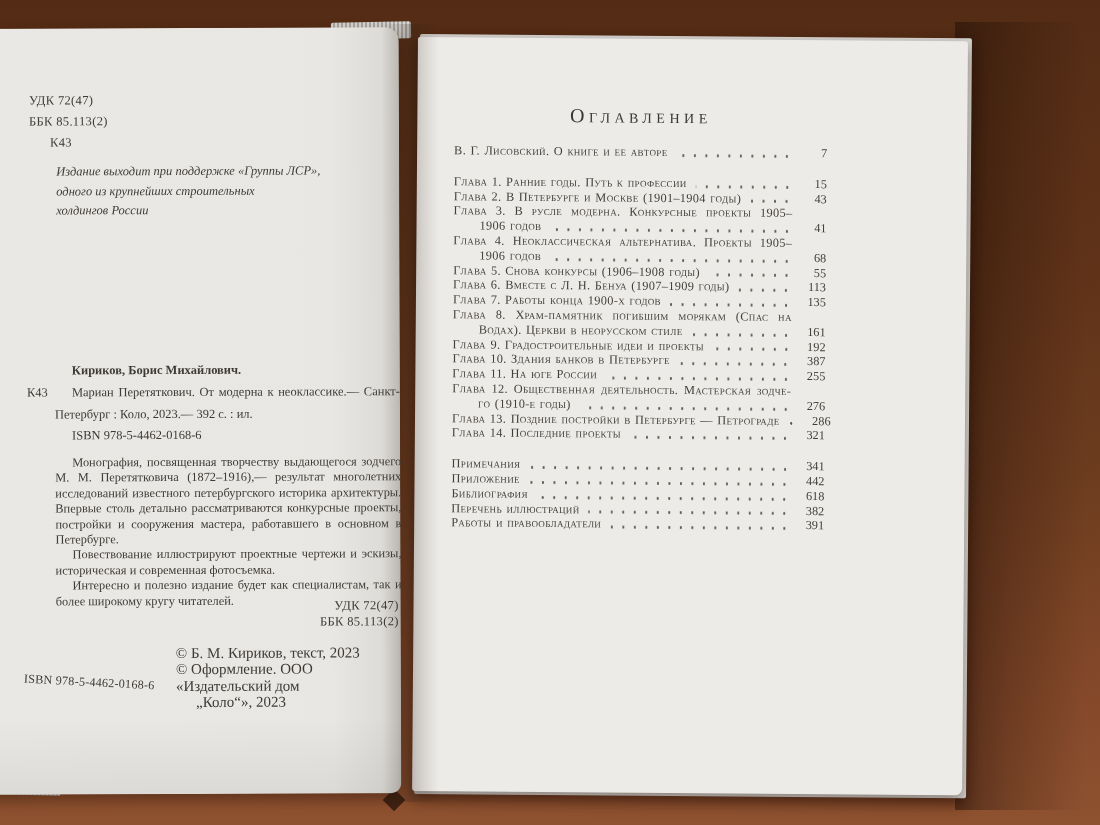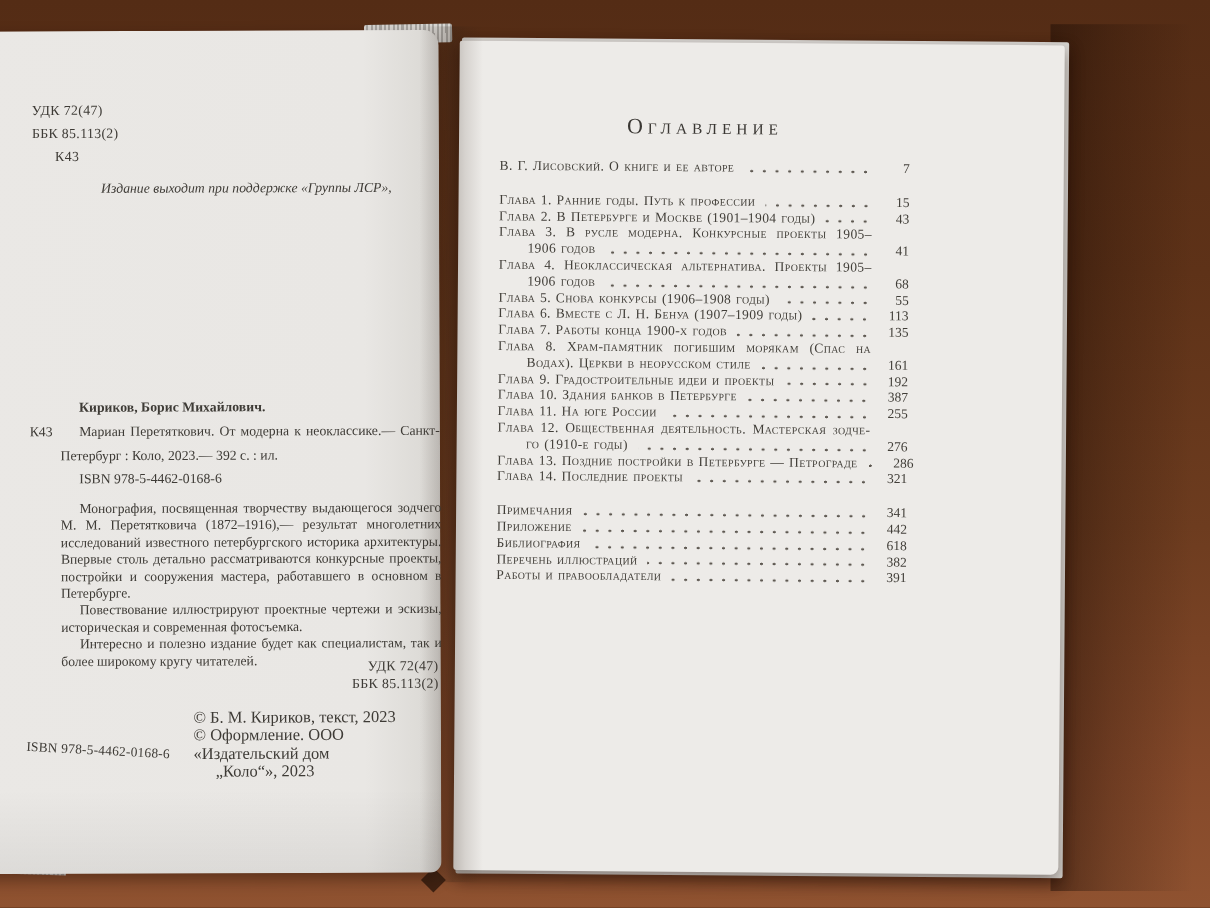--- a/index.html
+++ b/index.html
@@ -36,21 +36,21 @@
       linear-gradient(90deg,#d7d5d1 0%,#e6e4e1 3%,#edebe8 9%,#efede­a 100%);
     background-color:#edebe8;
     border-radius:2px 3px 7px 3px;transform:rotate(.45deg);transform-origin:top left;}
   .gutter-shade{position:absolute;left:381px;top:24px;width:58px;height:778px;pointer-events:none;
     background:linear-gradient(90deg,rgba(48,33,22,0) 0%,rgba(48,33,22,.10) 30%,rgba(48,33,22,.26) 52%,rgba(48,33,22,.12) 72%,rgba(48,33,22,0) 100%);}
 
   
   .abs{position:absolute;}
   .codes-top{left:60px;top:62px;font-size:12.6px;line-height:21px;letter-spacing:.3px;}
   .codes-top .indent{padding-left:21px;}
-  .support-note{left:87px;top:134px;width:300px;text-align:right;font-style:italic;
+  .support-note{left:87px;top:134px;width:300px;text-align:left;font-style:italic;
     font-size:12.5px;line-height:19.5px;}
   .catalog-card{left:85px;top:332px;width:345px;font-size:12.5px;line-height:21.8px;}
   .card-author{font-weight:bold;padding-left:17px;}
   .card-desc{margin:0;text-indent:17px;text-align:justify;}
   .card-isbn{padding-left:17px;}
   .card-code{position:absolute;left:-28px;top:22px;}
   .annotation{left:85px;top:427px;width:346px;font-size:12.4px;line-height:15.4px;}
   .annotation p{margin:0;text-indent:17px;text-align:justify;}
   .codes-bottom{left:230px;top:571px;width:198px;text-align:right;font-size:12.6px;line-height:15.8px;letter-spacing:.3px;}
   .copyright{left:205px;top:617px;font-size:15px;line-height:16.4px;}
@@ -86,20 +86,22 @@
 <div class="page page-left">
   <div class="abs codes-top">
     <div>УДК 72(47)</div>
     <div>ББК 85.113(2)</div>
     <div class="indent">К43</div>
   </div>
 
   <div class="abs support-note">
 
   <div>Издание выходит при поддержке «Группы ЛСР»,</div>
+      <div>одного из крупнейших строительных</div>
+      <div>холдингов России</div>
     </div>
 
   <div class="abs catalog-card">
     <span class="card-code">К43</span>
     <div class="card-author">Кириков, Борис Михайлович.</div>
     <p class="card-desc">Мариан Перетяткович. От модерна к неоклассике.— Санкт-Петербург : Коло, 2023.— 392 с. : ил.</p>
     <div class="card-isbn">ISBN 978-5-4462-0168-6</div>
   </div>
 
   <div class="abs annotation">

